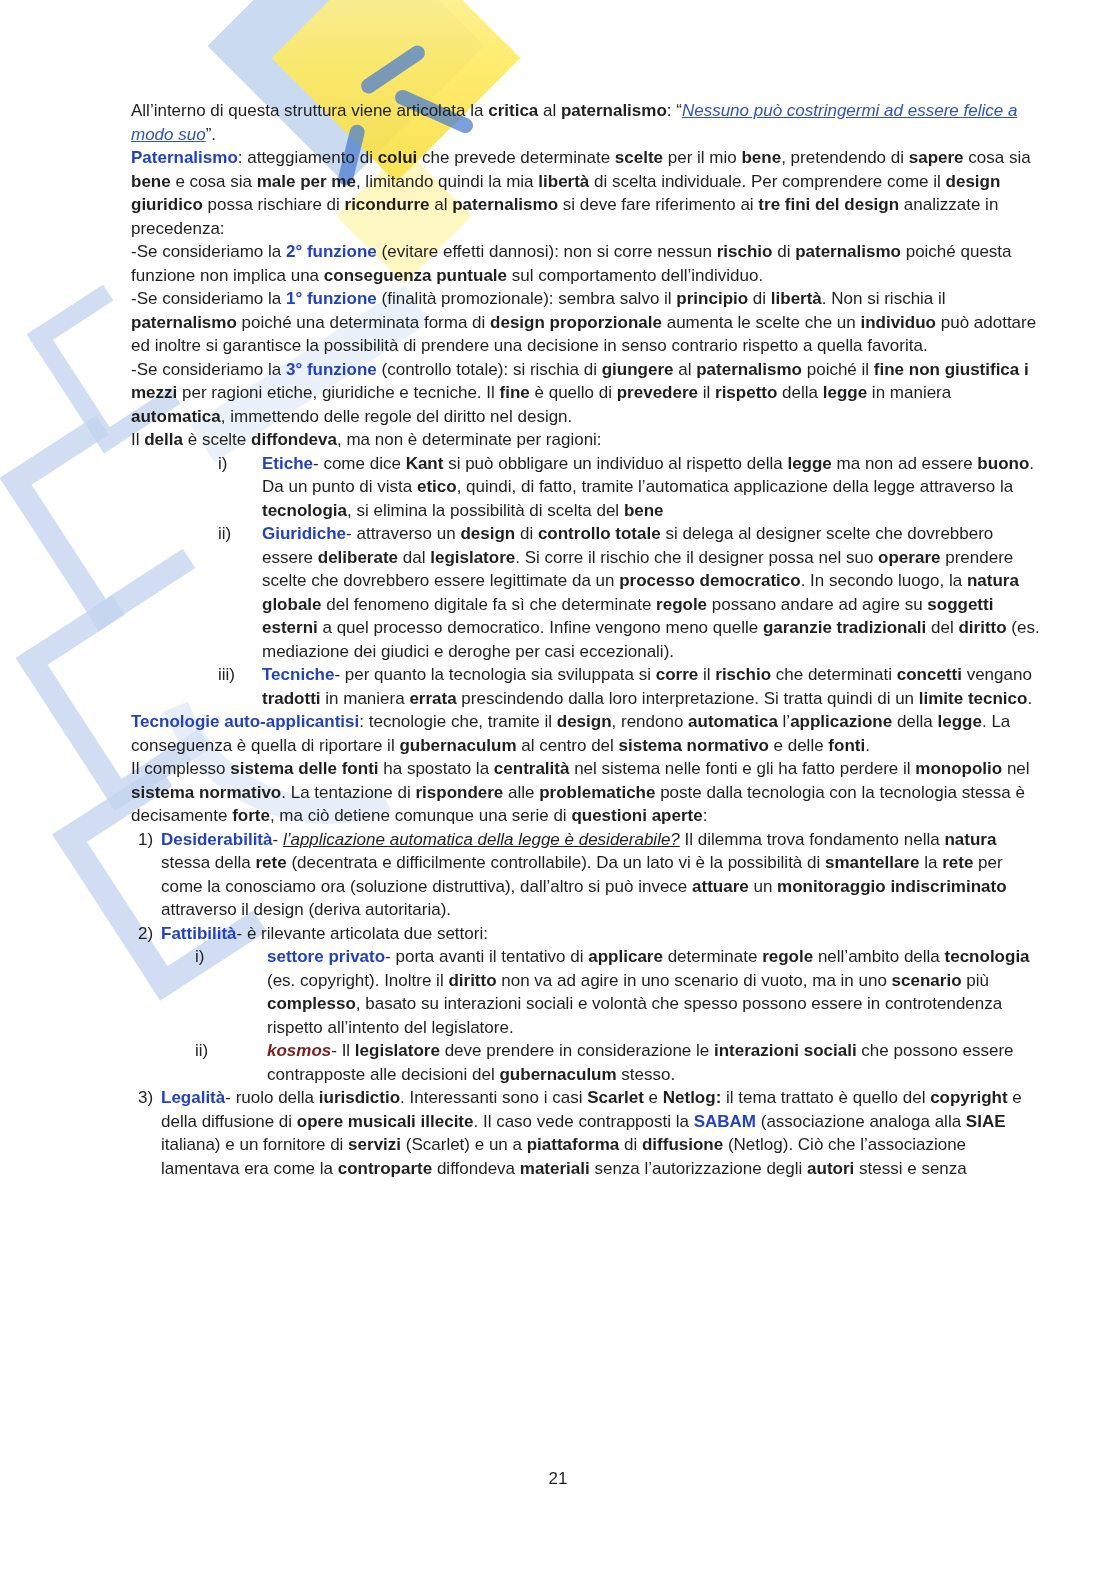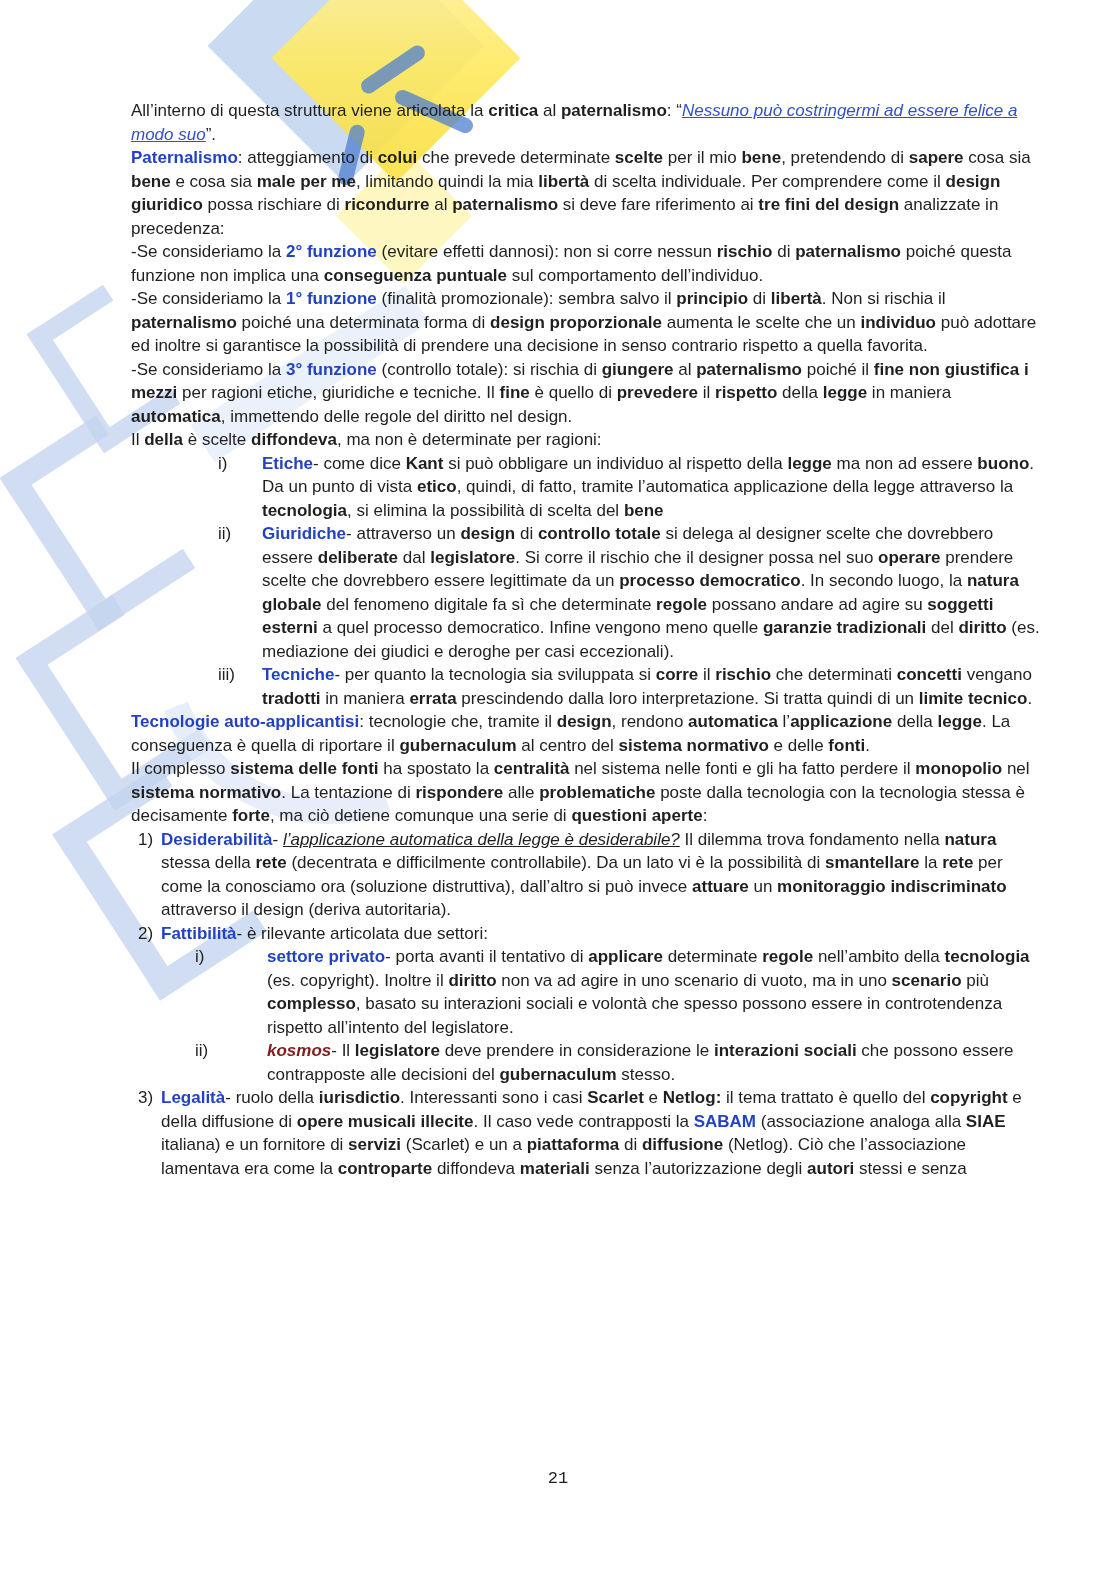--- a/index.html
+++ b/index.html
@@ -49,21 +49,21 @@
   .seg-n   { }
   .seg-b   { font-weight:700; }
   .seg-bb  { font-weight:700; color:#2342c3; }
   .seg-bi  { font-weight:700; }
   .seg-bbi { font-weight:700; font-style:italic; color:#7f1d1d; }
   .seg-iu  { font-style:italic; text-decoration:underline; }
   .seg-q   { font-style:italic; text-decoration:underline; color:#2f51c5; }
 
   .footer {
     position:absolute; left:0; right:0; top:1469px; z-index:1;
-    text-align:center; font-size:17px; color:#1f1f1f;font-family:Liberation Mono, monospace;
+    text-align:center; font-size:17px; color:#1f1f1f;
   }
 </style>
 </head>
 <body>
 
 <div class="page">
 
   <div class="watermark">
     <div class="wm-diamond wm-d-blue"></div>
     <div class="wm-diamond wm-d-yellow"></div>

